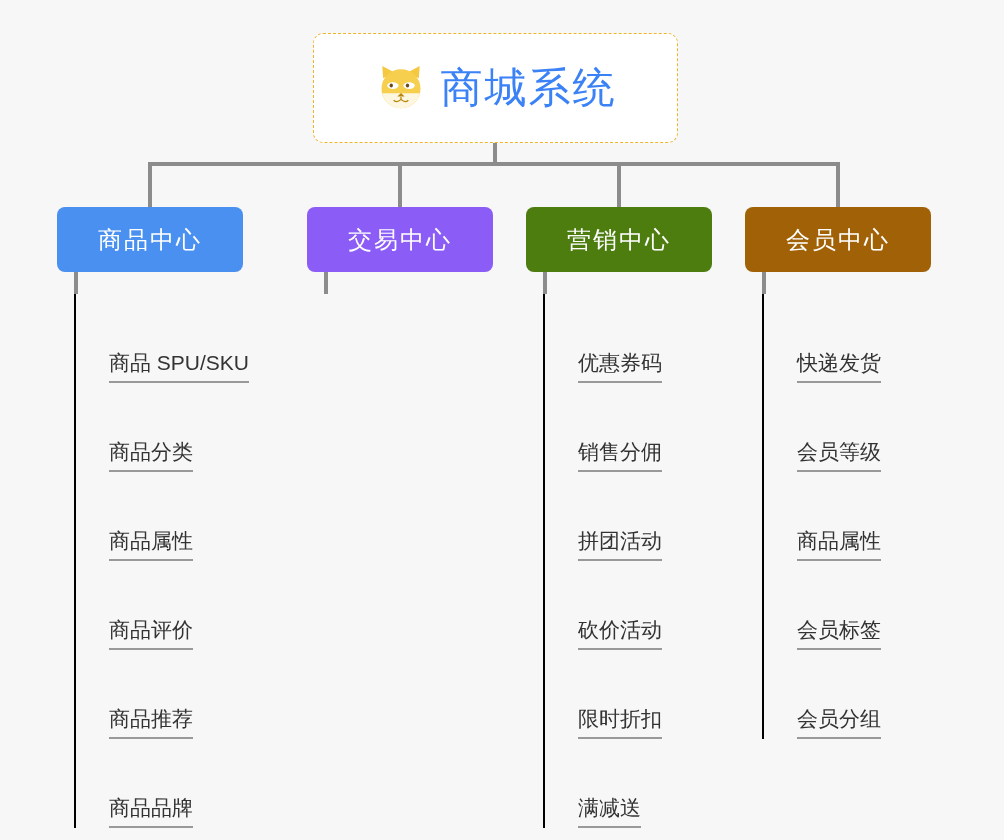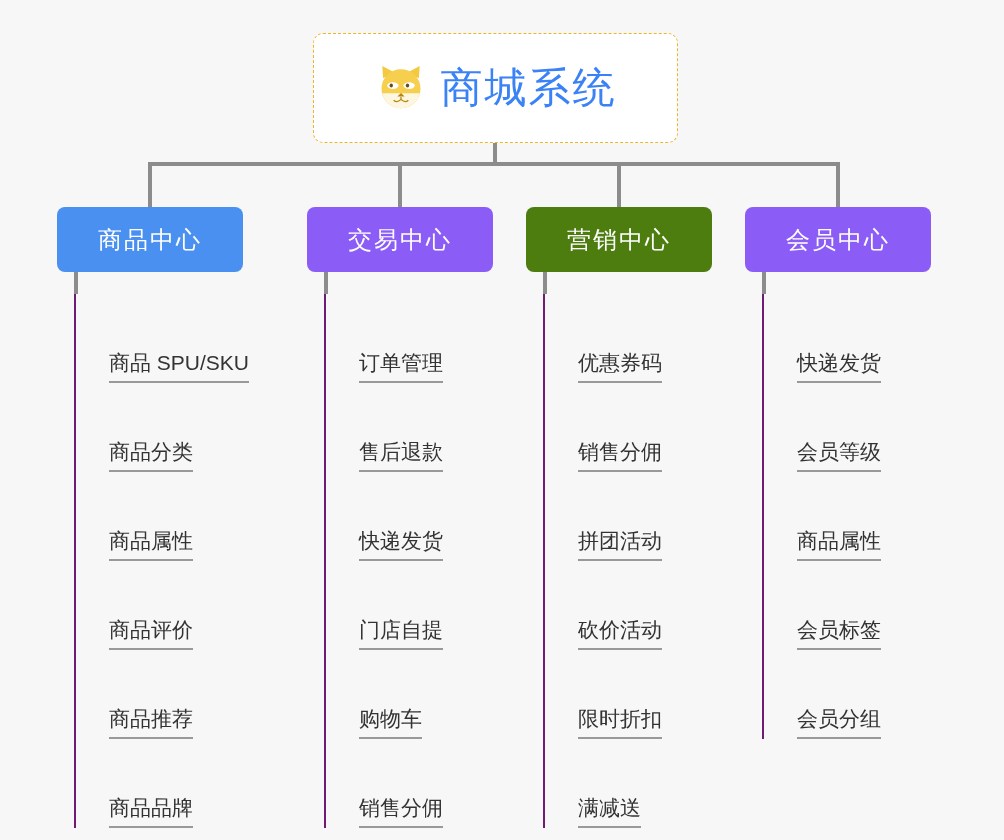--- a/index.html
+++ b/index.html
@@ -108,21 +108,21 @@
     top: 65px;
     width: 4px;
     height: 22px;
     background: #8c8c8c;
   }
 
   .item-list {
     position: relative;
     margin-top: 22px;
     margin-left: 17px;
-    border-left: 2px solid #701a75;
+    border-left: 2px solid #000000;
     width: 233px;
   }
 
   .item {
     position: relative;
     height: 89px;
     box-sizing: border-box;
     display: flex;
     align-items: flex-end;
   }
@@ -198,40 +198,20 @@
         <span class="item-label">商品品牌</span>
       </div>
     </div>
   </div>
 
   <div class="column c2">
     <div class="cat-box" style="background:#8b5cf6">
       <span>交易中心</span>
     </div>
     <div class="cat-stem"></div>
-    <div class="item-list">
-      <div class="item">
-        <span class="item-label">订单管理</span>
-      </div>
-      <div class="item">
-        <span class="item-label">售后退款</span>
-      </div>
-      <div class="item">
-        <span class="item-label">快递发货</span>
-      </div>
-      <div class="item">
-        <span class="item-label">门店自提</span>
-      </div>
-      <div class="item">
-        <span class="item-label">购物车</span>
-      </div>
-      <div class="item">
-        <span class="item-label">销售分佣</span>
-      </div>
-    </div>
   </div>
 
   <div class="column c3">
     <div class="cat-box" style="background:#4d7c0f">
       <span>营销中心</span>
     </div>
     <div class="cat-stem"></div>
     <div class="item-list">
       <div class="item">
         <span class="item-label">优惠券码</span>
@@ -248,21 +228,21 @@
       <div class="item">
         <span class="item-label">限时折扣</span>
       </div>
       <div class="item">
         <span class="item-label">满减送</span>
       </div>
     </div>
   </div>
 
   <div class="column c4">
-    <div class="cat-box" style="background:#8b5cf6">
+    <div class="cat-box" style="background:#a16207">
       <span>会员中心</span>
     </div>
     <div class="cat-stem"></div>
     <div class="item-list">
       <div class="item">
         <span class="item-label">快递发货</span>
       </div>
       <div class="item">
         <span class="item-label">会员等级</span>
       </div>

